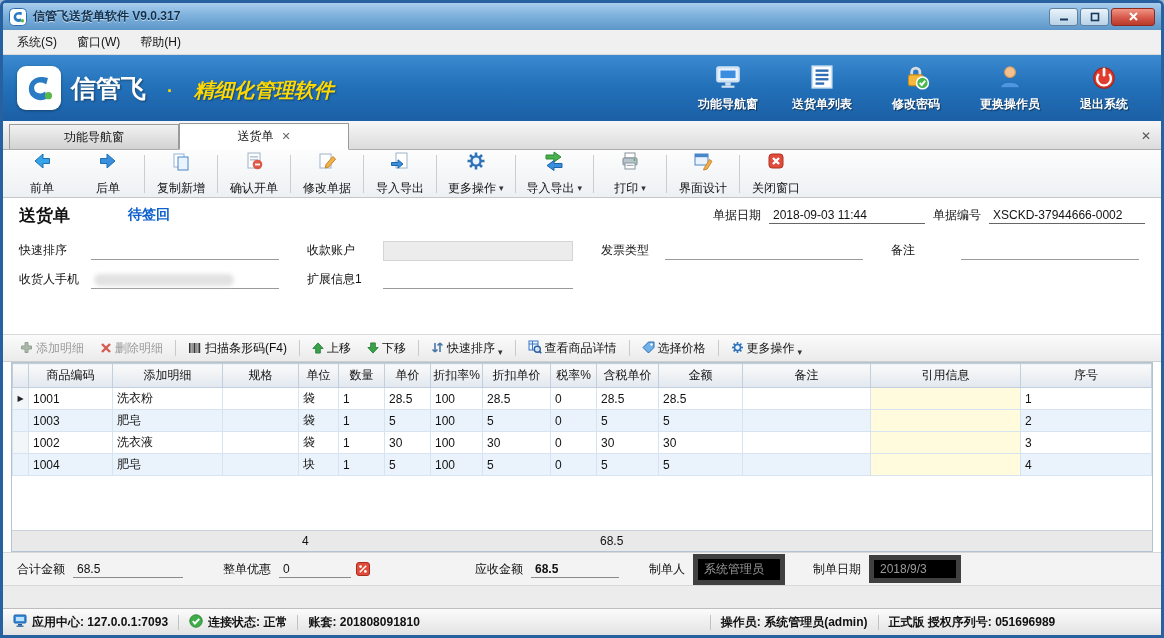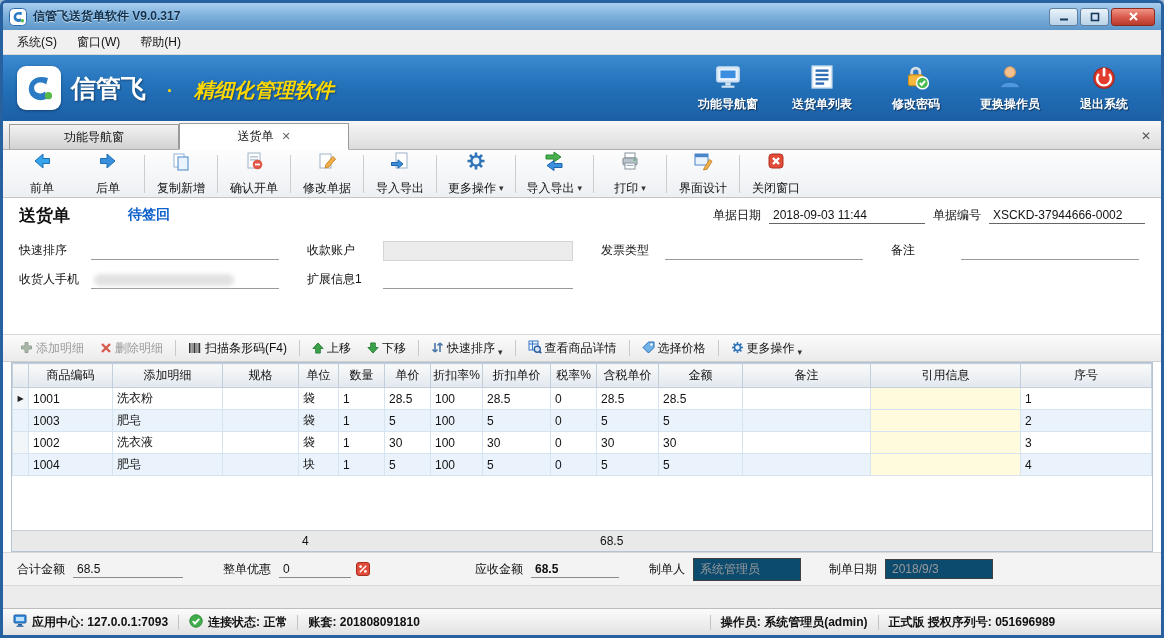--- a/index.html
+++ b/index.html
@@ -97,21 +97,21 @@
   td.ind{padding:0;text-align:center;font-size:8px;color:#222;background:#f3f6f9;cursor:default}
   .grid-filler{flex:1 1 auto;background:#fff}
   table.summary{width:100%;border-collapse:collapse;table-layout:fixed;font-size:12px}
   table.summary td{height:20px;background:#e9e9e9;border-top:1px solid #c9d2da;padding:0 4px;white-space:nowrap}
 
   
   .footerbar{height:32px;flex:0 0 32px;display:flex;align-items:center;padding:0 14px;background:#f3f3f3;
              border-top:1px solid #d8d8d8;border-bottom:1px solid #d8d8d8}
   .fb-lb{white-space:nowrap;margin-right:8px}
   .fb-val{border-bottom:1px solid #8a8a8a;padding:1px 4px;box-sizing:border-box;cursor:text}
-  .fb-box{background:#0c4a6e;border:1px solid #404040;color:#9a9a9a;padding:2px 6px;width:108px;box-sizing:border-box}
+  .fb-box{background:#000000;border:5px solid #404040;color:#9a9a9a;padding:2px 6px;width:92px;box-sizing:border-box}
   .disc-icon{margin-left:5px;display:inline-flex;cursor:pointer}
 
   .gapstrip{height:22px;flex:0 0 22px;background:#ececec}
 
   
   .statusbar{height:26px;flex:0 0 26px;display:flex;align-items:center;padding:0 10px;
              background:linear-gradient(#fbfbfb,#e3e3e3);border-top:1px solid #bdbdbd;font-weight:bold}
   .sitem{display:flex;align-items:flex-start;gap:5px;white-space:nowrap}
   .ssep{width:1px;height:15px;background:#c3c3c3;margin:0 10px}
   .ssep.wide{margin-left:290px}

